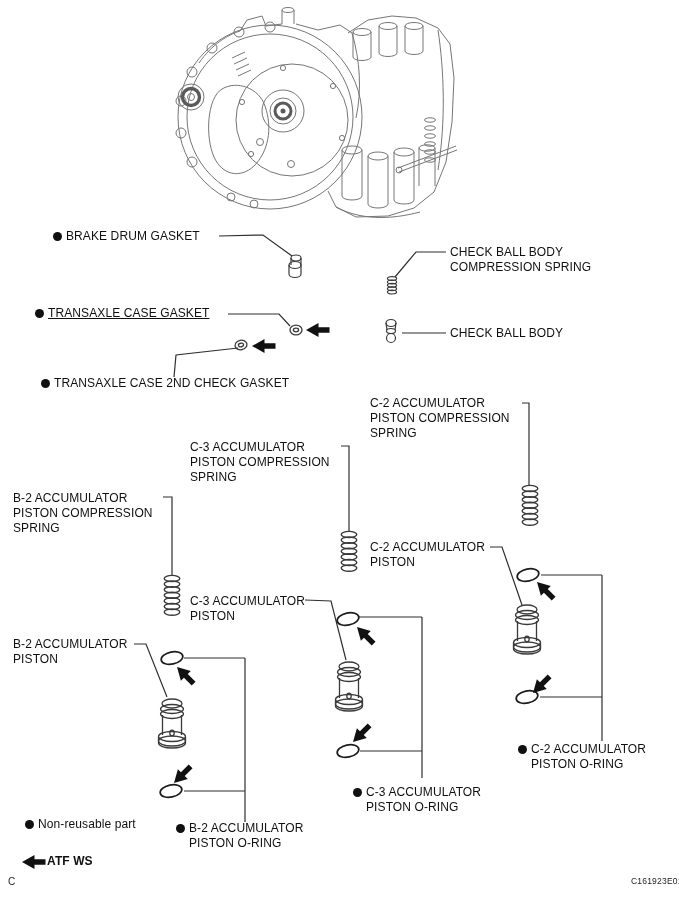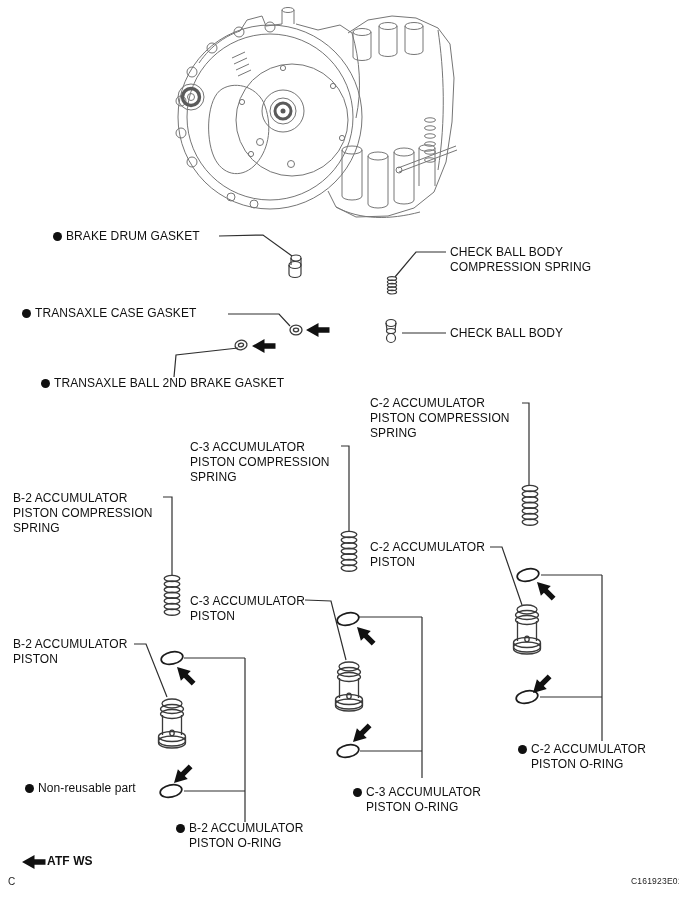--- a/index.html
+++ b/index.html
@@ -199,30 +199,30 @@
   </svg>
 
   <div class="lbl flex" style="left:53px;top:229px;">
     <span class="bullet"></span>
     <span>BRAKE DRUM GASKET</span>
   </div>
 
   <div class="lbl" style="left:450px;top:245px;">CHECK BALL BODY
 COMPRESSION SPRING</div>
 
-  <div class="lbl flex" style="left:22px;top:306px;">
+  <div class="lbl flex" style="left:35px;top:306px;text-decoration:underline;">
     <span class="bullet"></span>
     <span>TRANSAXLE CASE GASKET</span>
   </div>
 
   <div class="lbl" style="left:450px;top:326px;">CHECK BALL BODY</div>
 
   <div class="lbl flex" style="left:41px;top:376px;">
     <span class="bullet"></span>
-    <span>TRANSAXLE BALL 2ND BRAKE GASKET</span>
+    <span>TRANSAXLE CASE 2ND CHECK GASKET</span>
   </div>
 
   <div class="lbl" style="left:370px;top:396px;">C-2 ACCUMULATOR
 PISTON COMPRESSION
 SPRING</div>
 
   <div class="lbl" style="left:190px;top:440px;">C-3 ACCUMULATOR
 PISTON COMPRESSION
 SPRING</div>
 
@@ -250,21 +250,21 @@
     <span>C-3 ACCUMULATOR
 PISTON O-RING</span>
   </div>
 
   <div class="lbl flex" style="left:176px;top:821px;">
     <span class="bullet"></span>
     <span>B-2 ACCUMULATOR
 PISTON O-RING</span>
   </div>
 
-  <div class="lbl flex" style="left:25px;top:781px;text-align:center;">
+  <div class="lbl flex" style="left:25px;top:817px;text-align:center;">
     <span class="bullet"></span>
     <span>Non-reusable part</span>
   </div>
 
   <div class="lbl" style="left:47px;top:854px;font-weight:bold;">ATF WS</div>
 
   <div class="lbl tiny" style="left:8px;top:876px;">C</div>
 
   <div class="lbl code" style="left:631px;top:877px;">C161923E01</div>
 

